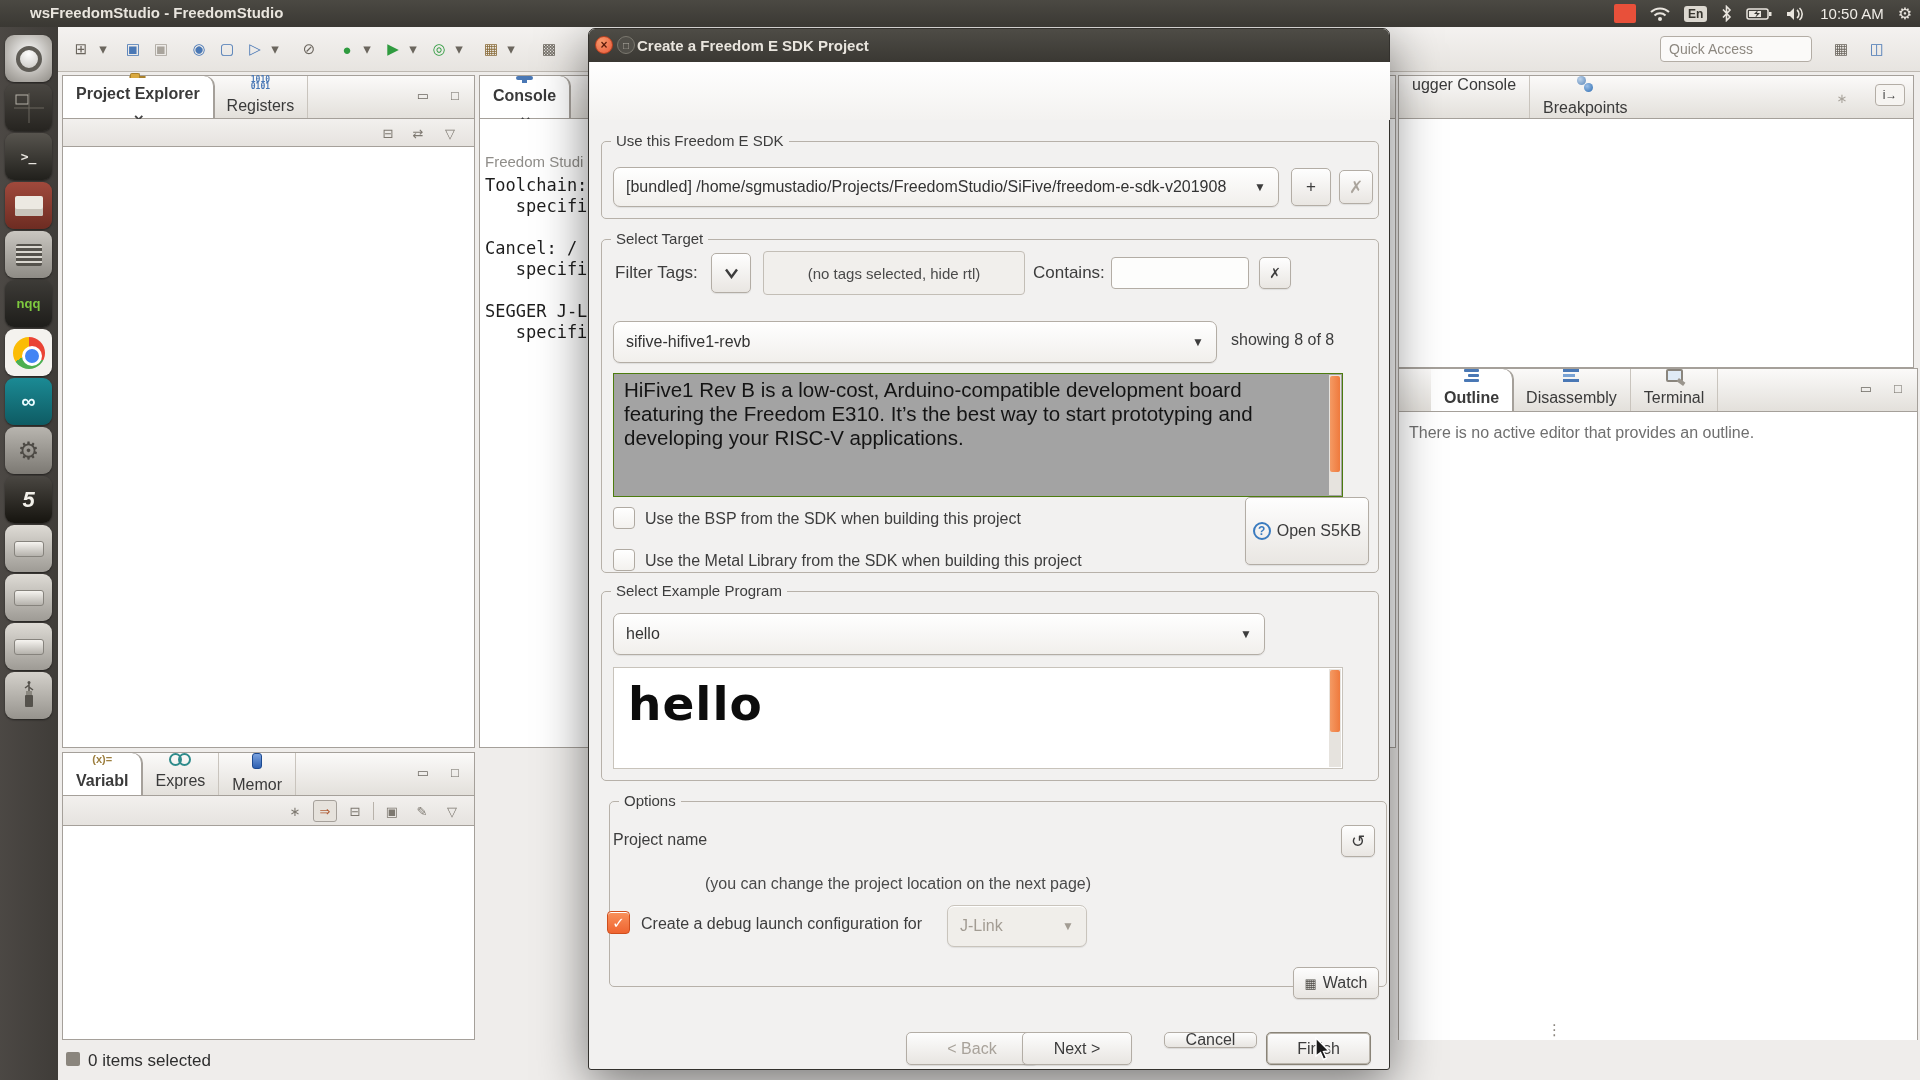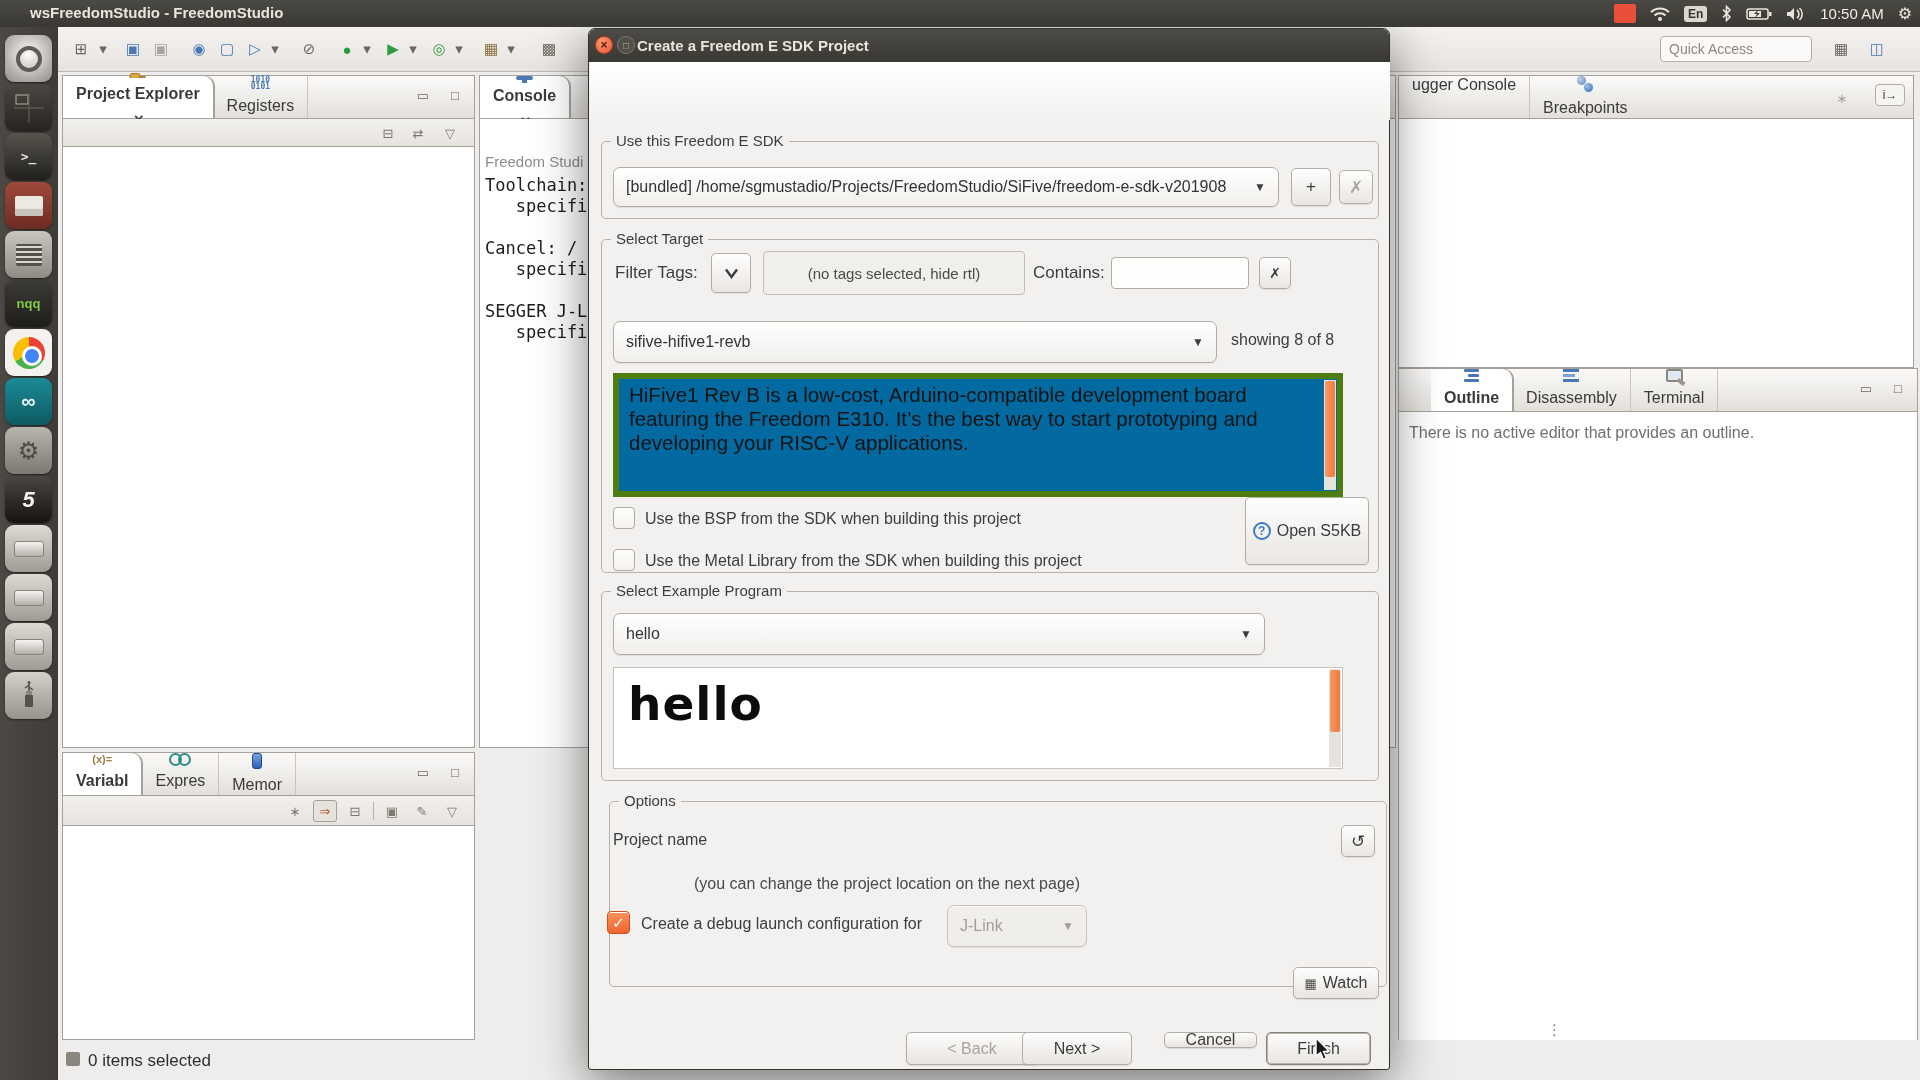--- a/index.html
+++ b/index.html
@@ -137,21 +137,21 @@
   .gbtn { position:absolute; display:flex; align-items:center; justify-content:center;
     border:1px solid #b3ada5; border-radius:5px; background:linear-gradient(#fefefe,#e9e6e2);
     font-size:17px; color:#3c3c3c; box-shadow:0 1px 1px rgba(0,0,0,.08); }
   .gbtn.disabled { color:#aaa49c; }
   .dlabel { position:absolute; font-size:17px; color:#3d3d3d; white-space:nowrap; }
   .tagsbox { position:absolute; border:1px solid #c3beb6; border-radius:4px; background:#f1efec;
     display:flex; align-items:center; justify-content:center; font-size:15px; color:#4a4a4a; }
   .tinput { position:absolute; border:1px solid #b3ada5; border-radius:4px; background:#fdfdfc;
     font-size:15px; color:#333; padding:0 8px; display:flex; align-items:center; }
 
-  .descbox { position:absolute; background:#0369a1; border:6px solid #4d7c0f; }
+  .descbox { position:absolute; background:#a3a3a3; border:1px solid #4d7c0f; }
   .desc-text { position:absolute; left:10px; top:4px; right:22px; font-size:20.5px; line-height:1.17; color:#141414; }
   .vscroll { position:absolute; right:1px; top:1px; bottom:1px; width:12px; background:#e6e3de; }
   .vthumb { position:absolute; left:1px; right:1px; border-radius:2px; background:linear-gradient(90deg,#f49a64,#ef7a3d); }
 
   .cb { position:absolute; width:22px; height:22px; border:1px solid #b0aaa2; border-radius:4px;
     background:linear-gradient(#ffffff,#f3f1ee); box-shadow:inset 0 1px 0 #fff; }
   .cb.checked { background:linear-gradient(#f9925c,#ef6430); border-color:#cf4e1c; color:#fff;
     display:flex; align-items:center; justify-content:center; font-size:15px; font-weight:bold; }
   .cblabel { position:absolute; font-size:16px; color:#3d3d3d; white-space:nowrap; }
 
@@ -500,21 +500,21 @@
       <div class="vscroll">
         <div class="vthumb" style="top:1px;height:62px"></div>
       </div>
     </div>
 
     <div class="group" style="left:20px;top:772px;width:778px;height:186px">
       <span class="legend">Options</span>
     </div>
     <span class="dlabel" style="left:24px;top:802px;font-size:16px">Project name</span>
     <div class="gbtn" style="left:752px;top:796px;width:34px;height:32px">↺</div>
-    <span class="note" style="left:105px;top:846px">(you can change the project location on the next page)</span>
+    <span class="note" style="left:116px;top:846px">(you can change the project location on the next page)</span>
     <span class="cb checked" style="left:18px;top:882px;width:23px;height:23px">✓</span>
     <span class="cblabel" style="left:52px;top:886px">Create a debug launch configuration for</span>
     <div class="combo disabled" style="left:358px;top:876px;width:140px;height:42px">
       <span class="cval">J-Link</span>
       <span class="carr">▼</span>
     </div>
 
     <div class="dbtn" style="left:704px;top:938px;width:86px;height:32px">
       <span class="watch-ic">▦</span>
       <span>Watch</span>

